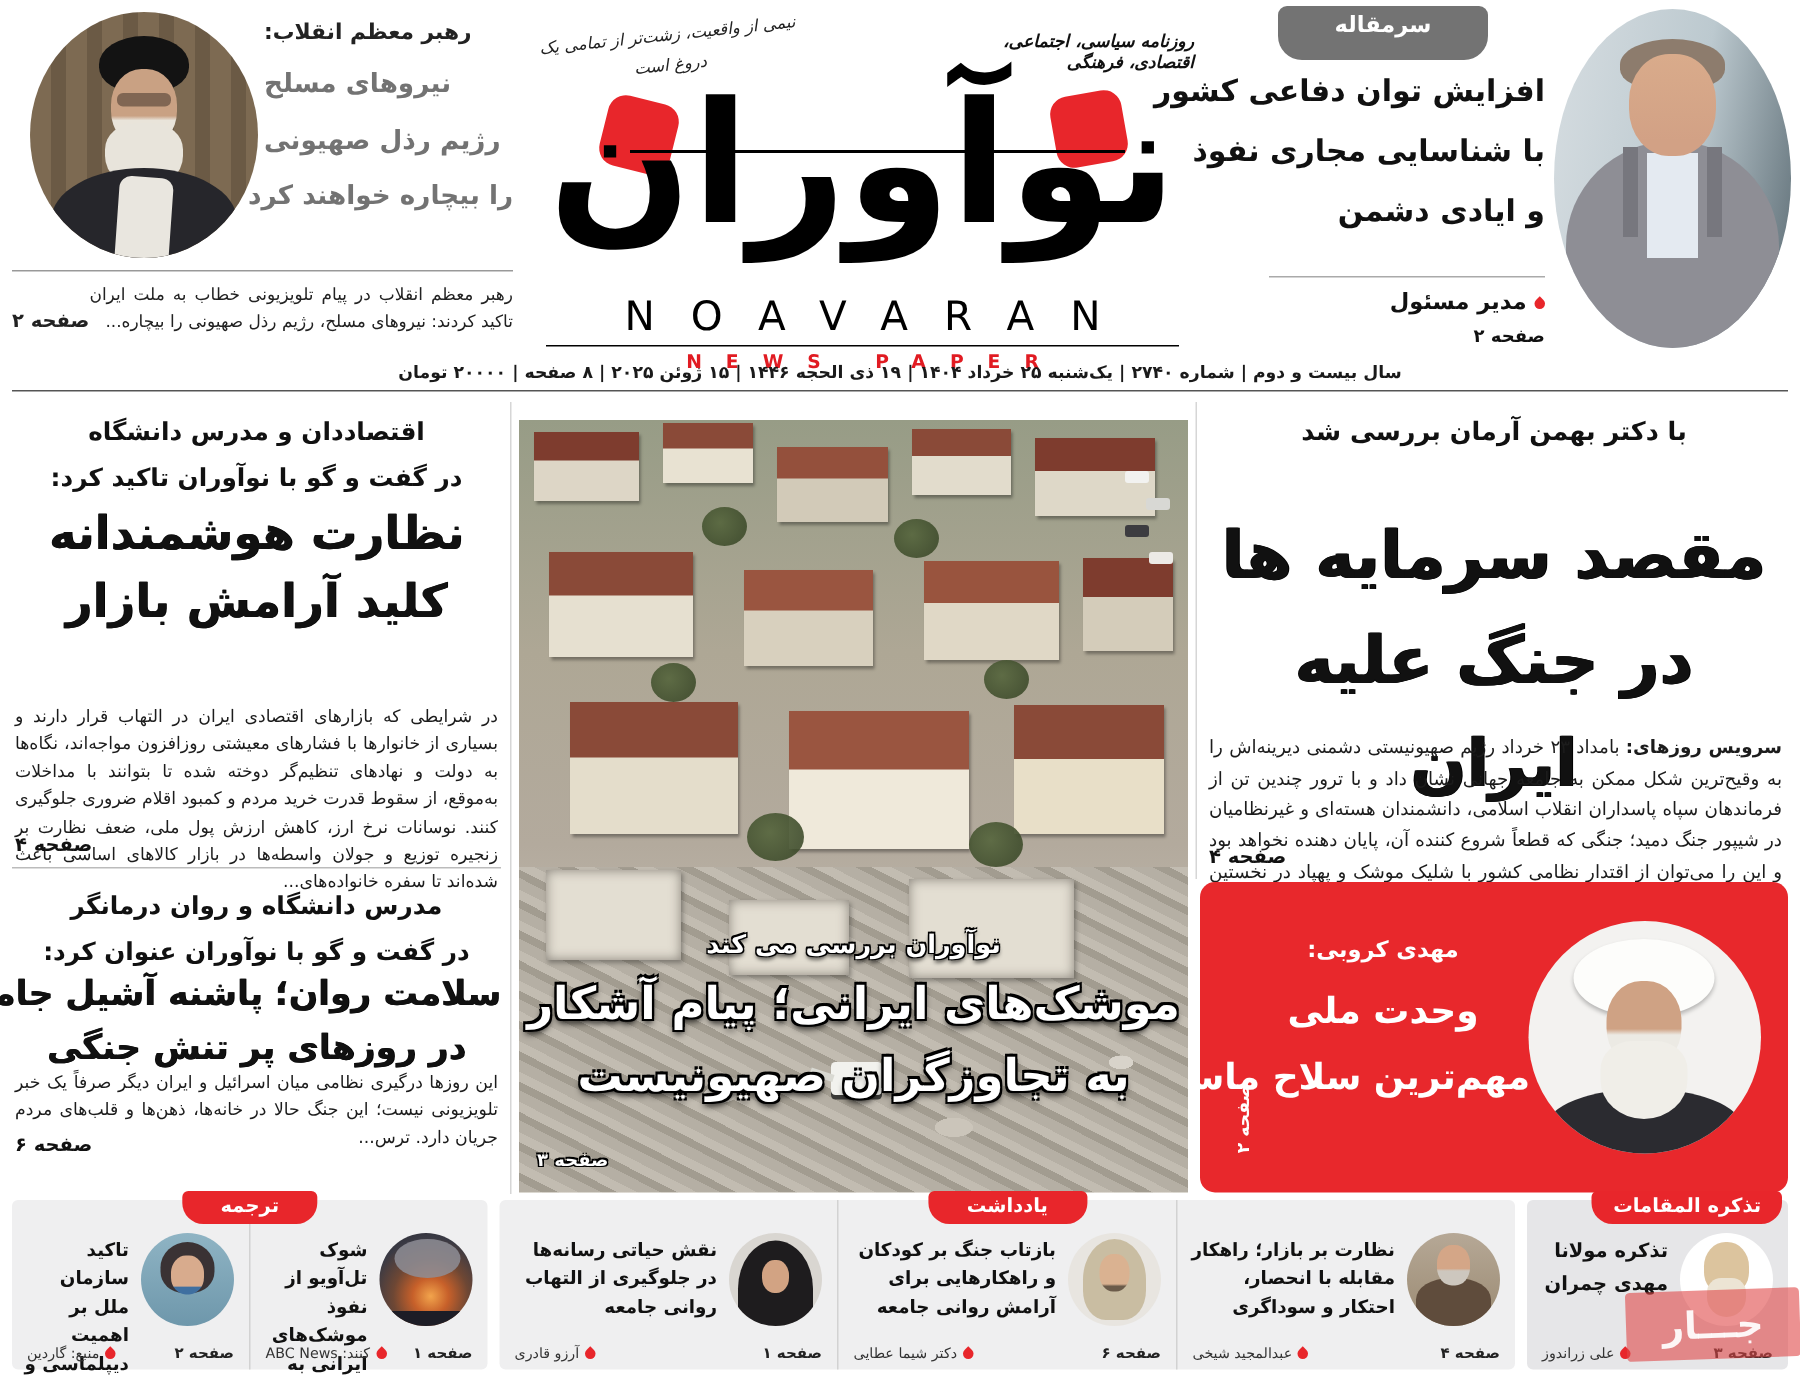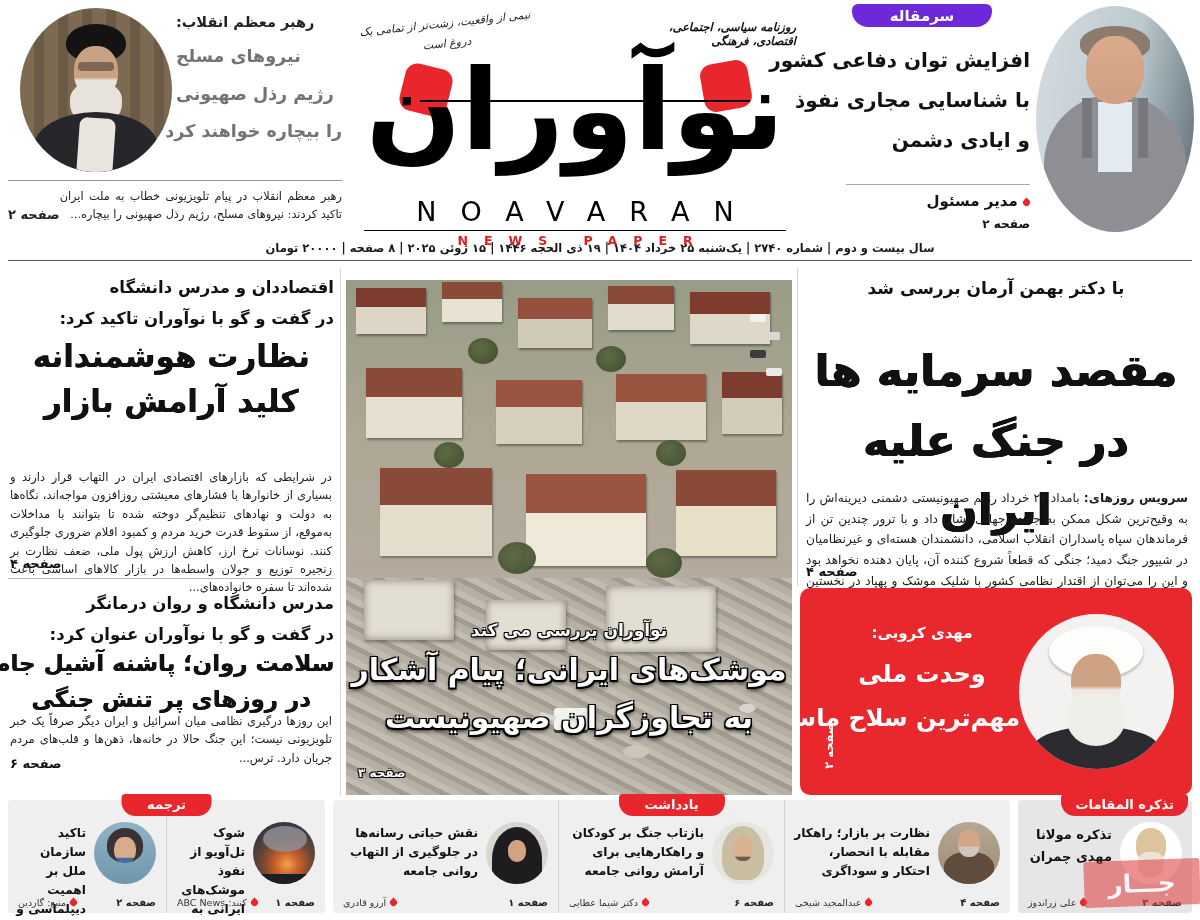--- a/index.html
+++ b/index.html
@@ -37,21 +37,21 @@
   .logo-dot { position:absolute; z-index:1; width:48px; height:48px; background:#e8262b; border-radius:12px; }
   .logo-dot.d1 { left:52px; top:40px; transform:rotate(14deg); }
   .logo-dot.d2 { left:352px; top:36px; transform:rotate(-10deg); }
   .logo-stroke { position:absolute; z-index:1; left:70px; top:74px; width:330px; height:2px; background:#000; }
   .logo-en { left:350px; top:196px; width:450px; text-align:center; font-size:27px; letter-spacing:24px; text-indent:24px; color:#000; }
   .logo-en-rule { left:364px; top:230px; width:422px; border-top:1.5px solid #000; }
   .logo-sub { left:350px; top:233px; width:450px; text-align:center; font-size:12.5px; font-weight:bold; letter-spacing:16px; text-indent:16px; color:#e11b22; }
   .dateline { left:205px; top:241px; width:790px; text-align:center; font-size:11.5px; font-weight:bold; color:#1a1a1a; }
   .header-rule { left:8px; top:260px; width:1184px; border-top:1.5px solid #555; }
 
-  .edit-tab { left:852px; top:4px; width:140px; height:23px; background:#6d28d9; color:#fff;
+  .edit-tab { left:852px; top:4px; width:140px; height:36px; background:#737373; color:#fff;
     font-size:15px; font-weight:bold; text-align:center; line-height:24px; border-radius:6px 6px 16px 16px; }
   .edit-headline { left:798px; top:40px; width:232px; text-align:right; }
   .edit-line { font-size:20px; font-weight:bold; line-height:2.0; white-space:nowrap; }
   .edit-rule { left:846px; top:184px; width:184px; border-top:1px solid #aaa; }
   .edit-byline { left:798px; top:192px; width:232px; font-size:15px; font-weight:bold; text-align:right; }
   .edit-page { left:798px; top:217px; width:232px; font-size:12px; font-weight:bold; text-align:right; }
   .edit-photo { left:1036px; top:6px; width:158px; height:226px; border-radius:50%; overflow:hidden;
     background:linear-gradient(100deg,#d6dde1 0%,#bcc9cf 55%,#5c6c74 100%); }
   .ep-hair { position:absolute; left:44px; top:20px; width:70px; height:34px; background:#8d7c6d; border-radius:50% 50% 40% 40%; }
   .ep-face { position:absolute; left:50px; top:30px; width:58px; height:68px; border-radius:46%;
@@ -106,21 +106,21 @@
   .excav i { position:absolute; left:-14px; top:6px; width:16px; height:5px; background:#d9d9d2; display:block; transform:rotate(18deg); }
   .photo-kicker { position:absolute; left:0; width:100%; top:340px; text-align:center; color:#fff; font-size:17px; font-weight:bold;
     text-shadow:-1px -1px 0 #000,1px -1px 0 #000,-1px 1px 0 #000,1px 1px 0 #000,0 2px 3px rgba(0,0,0,.8); }
   .photo-line { position:absolute; left:0; width:100%; text-align:center; color:#fff; font-size:30px; font-weight:bold;
     text-shadow:-1.5px -1.5px 0 #000,1.5px -1.5px 0 #000,-1.5px 1.5px 0 #000,1.5px 1.5px 0 #000,0 3px 4px rgba(0,0,0,.85); white-space:nowrap; }
   .ph-l1 { top:372px; } .ph-l2 { top:420px; }
   .photo-page { position:absolute; left:12px; top:486px; color:#fff; font-size:12px; font-weight:bold;
     text-shadow:-1px -1px 0 #000,1px -1px 0 #000,-1px 1px 0 #000,1px 1px 0 #000; }
 
   
-  .m-kicker { width:326px; left:8px; text-align:right; font-size:16.5px; font-weight:bold; line-height:1.9; }
+  .m-kicker { width:326px; left:8px; text-align:center; font-size:16.5px; font-weight:bold; line-height:1.9; }
   .k1 { top:272px; } .k2 { top:588px; }
   .m-headline1 { left:8px; top:334px; width:326px; text-align:center; font-size:31px; font-weight:bold; line-height:1.45;
     text-shadow:0.5px 0 0 #000; }
   .m-headline1 div, .m-headline2 div { white-space:nowrap; }
   .m-body { left:10px; width:322px; font-size:11.5px; line-height:1.6; text-align:justify; color:#1c1c1c; }
   .b1 { top:468px; } .b2 { top:712px; }
   .m-page { left:10px; width:322px; text-align:left; font-size:13px; font-weight:bold; }
   .p1 { top:556px; } .p2 { top:756px; }
   .m-div { left:8px; top:578px; width:326px; border-top:1px solid #bbb; }
   .m-headline2 { left:8px; top:646px; width:326px; text-align:center; font-size:23px; font-weight:bold; line-height:1.55;

